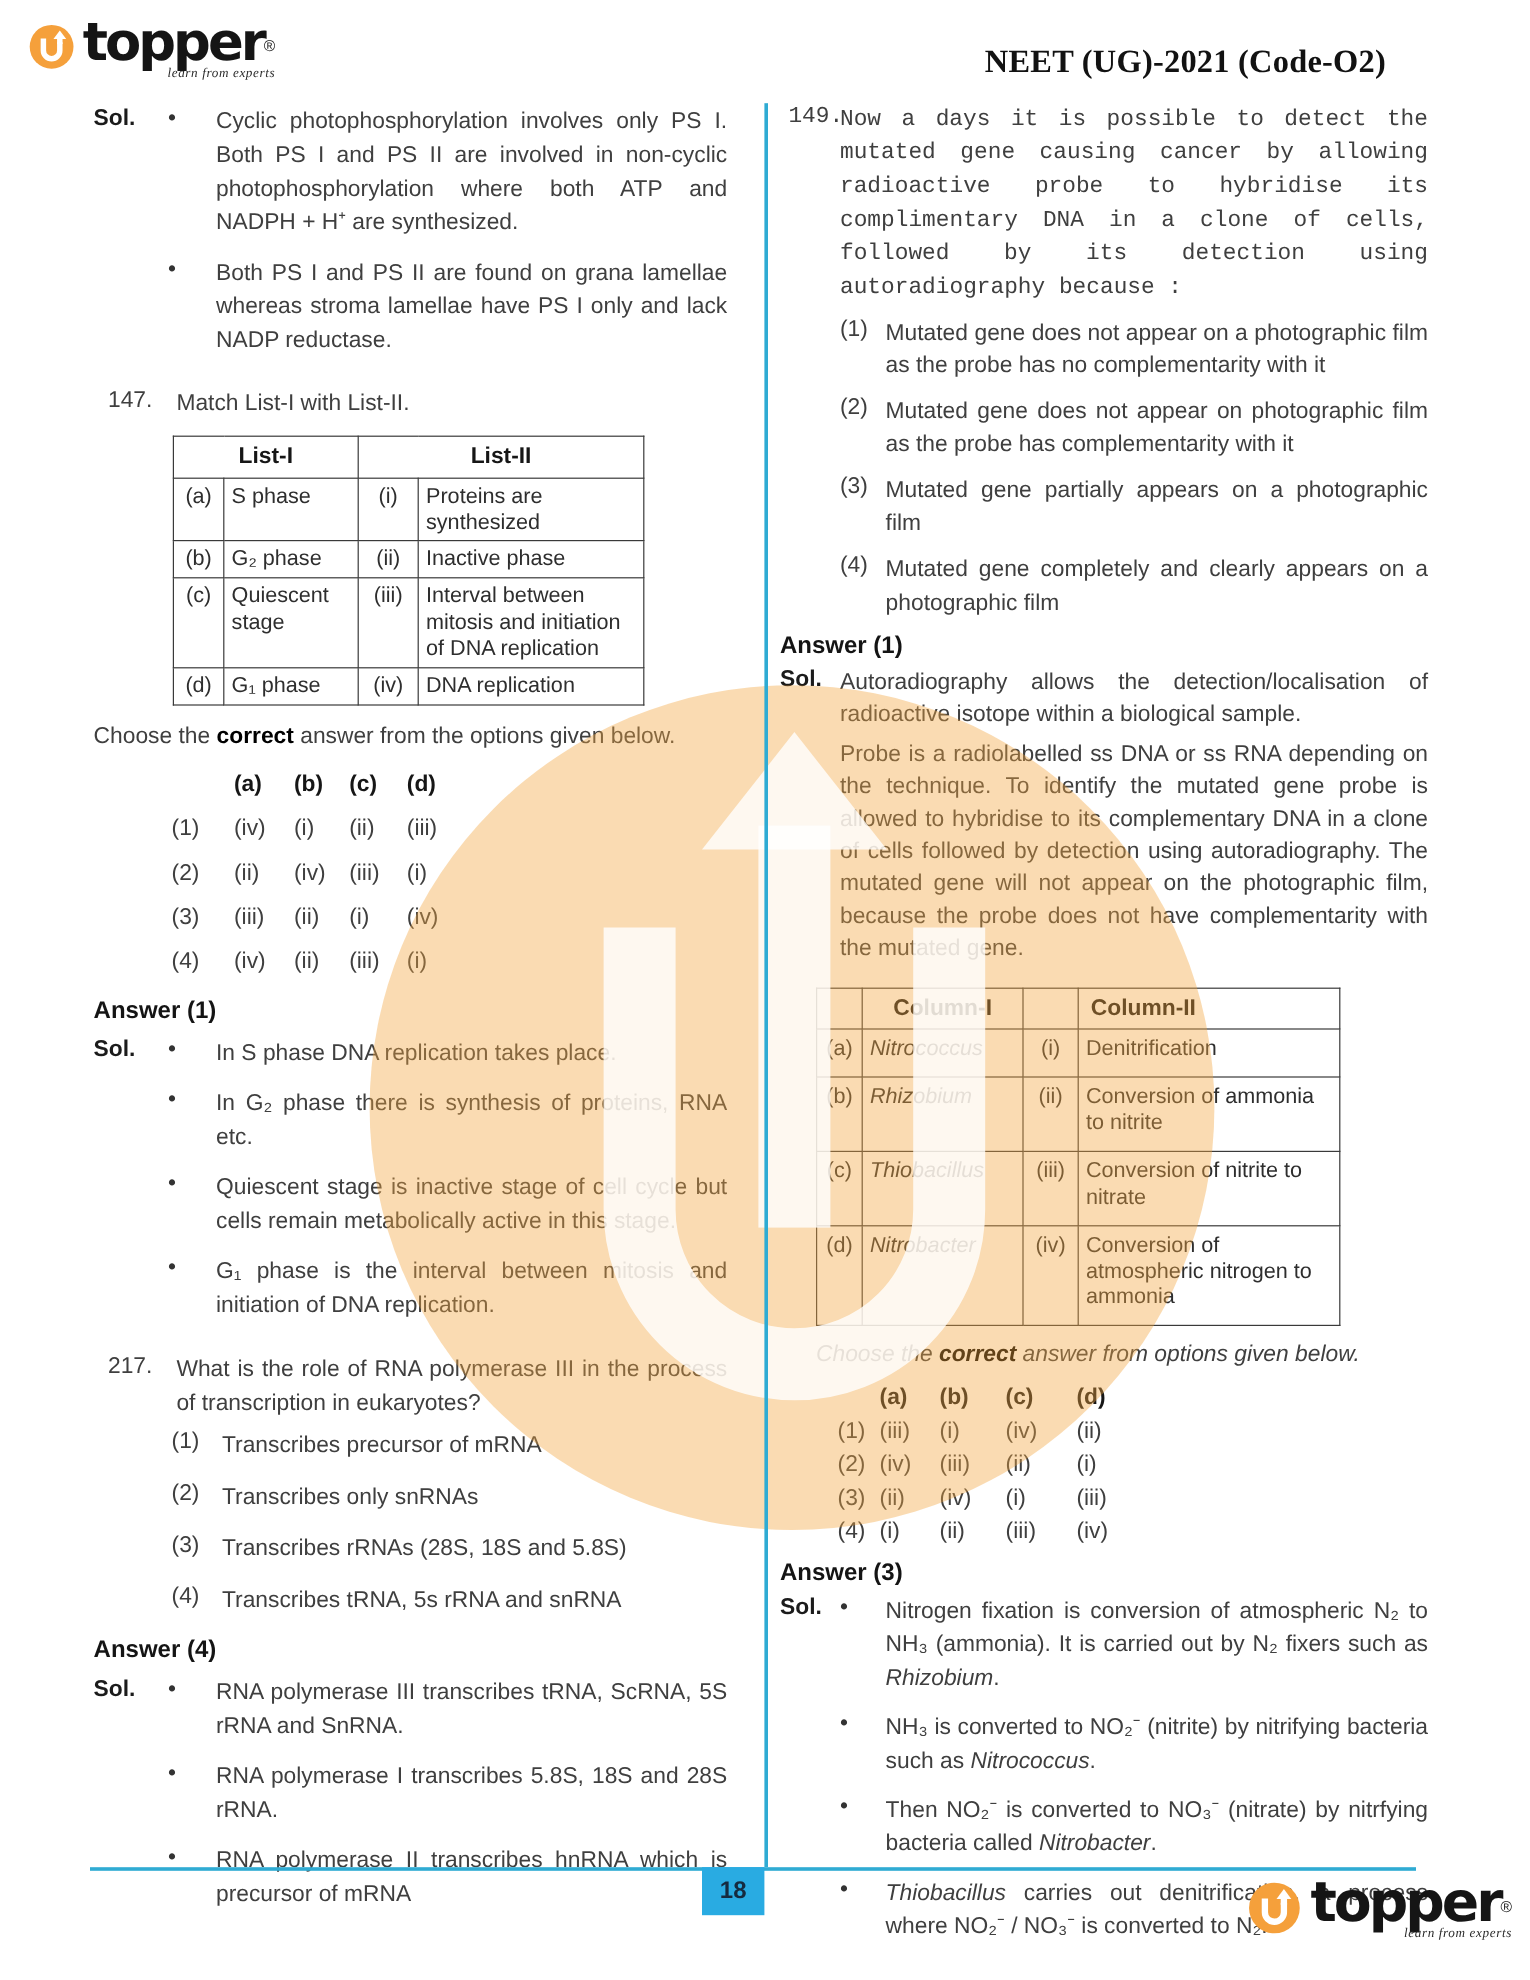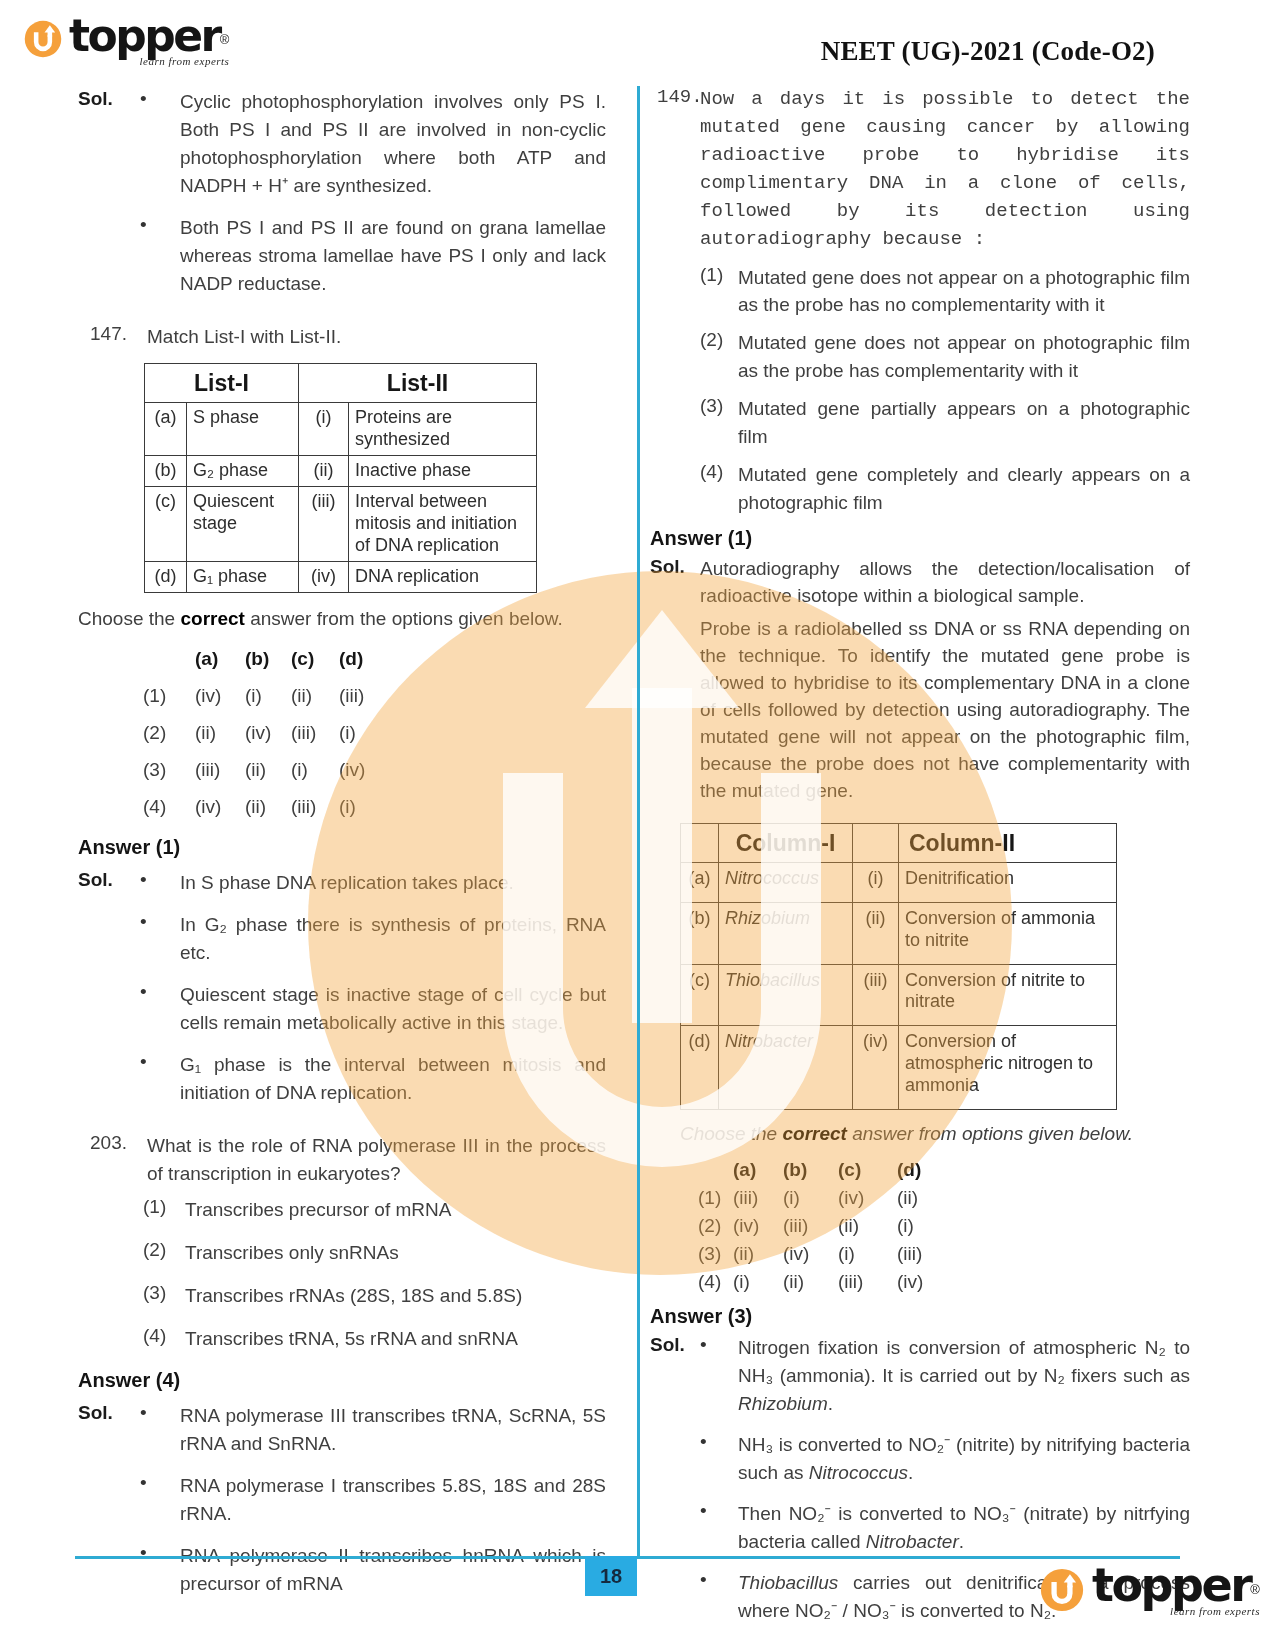--- a/index.html
+++ b/index.html
@@ -57,21 +57,21 @@
   .optline{display:flex;margin-bottom:15px;padding-left:65px;}
   .optline .ono{flex:none;width:42px;}
   .optline .otext{flex:1;text-align:justify;line-height:1.47;}
   .answer{font-weight:bold;color:#141414;font-size:20px;margin:16px 0 6px 0;}
   .para{line-height:1.47;text-align:justify;}
   .b{font-weight:bold;color:#000000;}
   .i{font-style:italic;}
   
   table.mtable{border-collapse:collapse;font-size:18px;color:#2e2e2e;line-height:1.22;}
   .mtable th,.mtable td{border:1.7px solid #3a3a3a;vertical-align:top;text-align:left;padding:4px 6px;}
-  .mtable th{text-align:center;color:#161616;font-size:23px;padding:5px 0;}
+  .mtable th{text-align:center;color:#161616;font-size:19px;padding:5px 0;}
   .mtable .cno{text-align:center;padding:4px 2px;}
   #t147{margin:12px 0 2px 66px;table-layout:fixed;width:392px;}
   #t150{margin:12px 0 2px 30px;table-layout:fixed;width:436px;}
   #t150 td{padding:5px 6px 12px 6px;}
   #t150 .i-cell{font-style:italic;}
   
   .omatrix{margin-top:12px;}
   .omatrix .orow{display:grid;line-height:27px;}
   #m147{padding-left:65px;}
   #m147 .orow{grid-template-columns:52px 50px 46px 48px 50px;margin-bottom:10px;}
@@ -250,21 +250,21 @@
           <div class="btext">Quiescent stage is inactive stage of cell cycle but cells remain metabolically active in this stage.</div>
         </div>
       <div class="bullet">
           <span class="dot">•</span>
           <div class="btext">G₁ phase is the interval between mitosis and initiation of DNA replication.</div>
         </div>
     </div>
   </div>
 
   <div class="qrow">
-    <div class="qno">203.</div>
+    <div class="qno">217.</div>
     <div class="qtext">What is the role of RNA polymerase III in the process of transcription in eukaryotes?</div>
   </div>
 
   <div style="height:8px;"></div>
   <div class="optline">
       <span class="ono">(1)</span>
       <div class="otext">Transcribes precursor of mRNA</div>
     </div>
   <div class="optline">
       <span class="ono">(2)</span>

